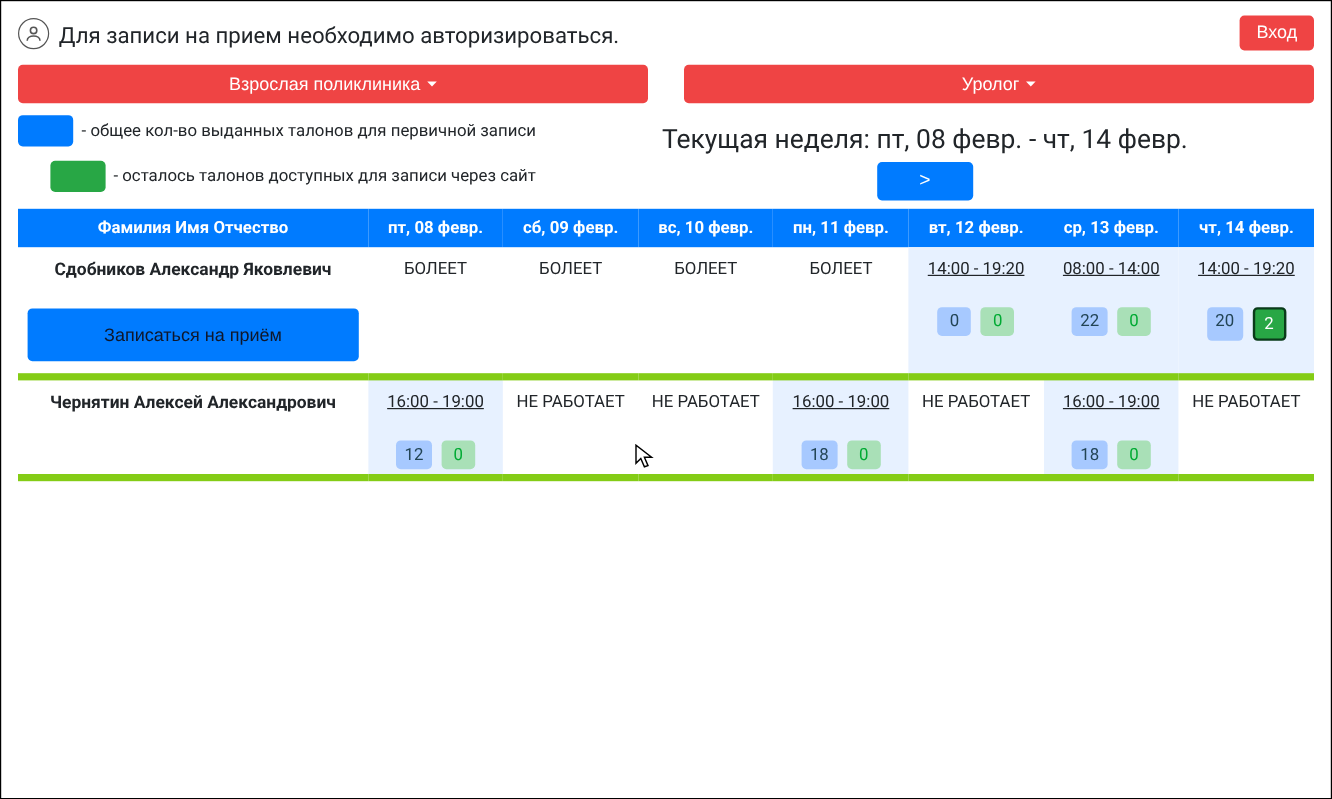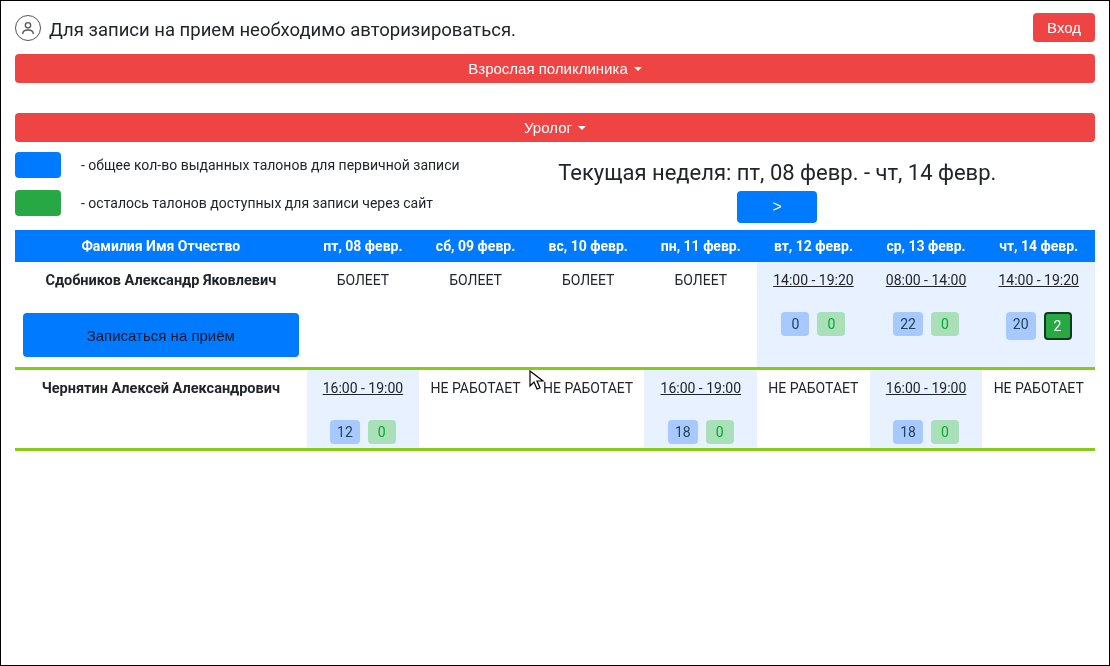--- a/index.html
+++ b/index.html
@@ -52,21 +52,20 @@
     align-items: center;
     justify-content: center;
     gap: 6px;
   }
 
   
   .selectors {
     display: flex;
     gap: 30px;
     margin-bottom: 10px;
-    flex-direction: column;
   }
   .selectors .btn {
     flex: 1;
     height: 32px;
     font-size: 15px;
   }
   .caret-down {
     width: 0; height: 0;
     border-left: 4px solid transparent;
     border-right: 4px solid transparent;
@@ -81,22 +80,23 @@
   }
   .legend {
     display: flex;
     flex-direction: column;
     gap: 12px;
     margin-bottom: 14px;
   }
   .legend-row {
     display: flex;
     align-items: center;
-    gap: 20px;
-    font-size: 14px;
+    gap: 7px;
+    font-size: 14px;
+    justify-content: flex-end;
   }
   .swatch {
     width: 46px; height: 26px;
     border-radius: 4px;
     flex: none;
   }
   .swatch-blue  { background: #007bff; }
   .swatch-green { background: #28a745; }
   .week-block {
     flex: 1;
@@ -129,21 +129,21 @@
     font-size: 14px;
     text-align: center;
   }
   table.schedule thead th:first-child { width: 290px; }
   table.schedule thead th:not(:first-child) { width: 112px; }
   table.schedule tbody td {
     text-align: center;
     font-size: 14px;
     padding: 10px 4px 4px;
     vertical-align: top;
-    border-bottom: 3px solid #84cc16;
+    border-bottom: 6px solid #84cc16;
   }
   table.schedule tbody td.doctor-cell {
     text-align: center;
     font-weight: 700;
     padding: 10px 8px;
     vertical-align: top;
     font-size: 14.5px;
   }
   
   td.work-day { background: #e7f1ff; }

